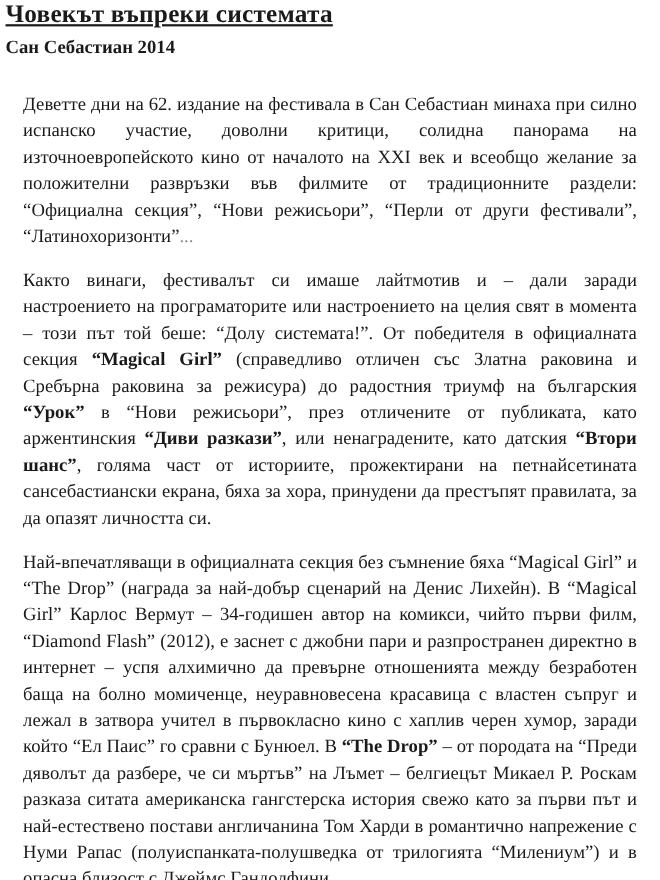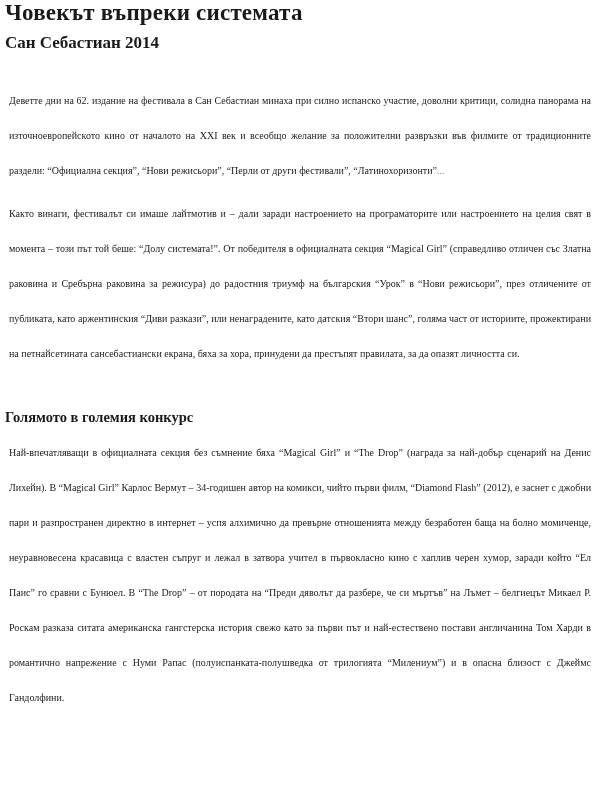--- a/index.html
+++ b/index.html
@@ -4,44 +4,43 @@
 <style>
   html, body { margin: 0; padding: 0; background: #ffffff; }
   body {
     width: 600px; height: 800px; overflow: hidden;
     font-family: "Liberation Serif", "DejaVu Serif", serif;
     color: #1a1a1a;
   }
   .page { padding: 0 5px 0 5px; box-sizing: border-box; width: 600px; }
   h1 {
     font-size: 23px; font-weight: bold; margin: 0; padding-top: 0px;
-    line-height: 26px; letter-spacing: 0.2px;
+    line-height: 26px; letter-spacing: 0.2px; text-decoration: underline;
   }
   h2.sub {
     font-size: 17px; font-weight: bold; margin: 7px 0 0 0; line-height: 20px;
   }
   p {
-    font-size: 10px; line-height: 35px; margin: 4px; text-align: justify;
+    font-size: 17px; line-height: 24px; margin: 16px; text-align: justify;
   }
   p.first { margin-top: 30px; }
   p.second { margin-top: 8px; }
   h3 {
     font-size: 14.5px; font-weight: bold; margin: 36px 0 0 0; line-height: 20px;
   }
   p.third { margin-top: 8px; }
-  b { font-weight: normal; }
+  b { font-weight: bold; }
   .ellipsis { color: #8a8a8a; }
 </style>
 </head>
 <body>
 
 <div class="page">
   <h1>Човекът въпреки системата</h1>
   <h2 class="sub">Сан Себастиан 2014</h2>
 
   <p class="first"><span>Деветте дни на 62. издание на фестивала в Сан Себастиан минаха при силно испанско участие, доволни критици, солидна панорама на източноевропейското кино от началото на XXI век и всеобщо желание за положителни развръзки във филмите от традиционните раздели: “Официална секция”, “Нови режисьори”, “Перли от други фестивали”, “Латинохоризонти”</span><span class="ellipsis">...</span></p>
 
   <p class="second"><span>Както винаги, фестивалът си имаше лайтмотив и – дали заради настроението на програматорите или настроението на целия свят в момента – този път той беше: “Долу системата!”. От победителя в официалната секция </span><b>“Magical Girl”</b><span> (справедливо отличен със Златна раковина и Сребърна раковина за режисура) до радостния триумф на българския </span><b>“Урок”</b><span> в “Нови режисьори”, през отличените от публиката, като аржентинския </span><b>“Диви разкази”</b><span>, или ненаградените, като датския </span><b>“Втори шанс”</b><span>, голяма част от историите, прожектирани на петнайсетината сансебастиански екрана, бяха за хора, принудени да престъпят правилата, за да опазят личността си.</span></p>
 
-  <h3>Голямото в големия конкурс</h3>
 
   <p class="third"><span>Най-впечатляващи в официалната секция без съмнение бяха “Magical Girl” и “The Drop” (награда за най-добър сценарий на Денис Лихейн). В “Magical Girl” Карлос Вермут – 34-годишен автор на комикси, чийто първи филм, “Diamond Flash” (2012), е заснет с джобни пари и разпространен директно в интернет – успя алхимично да превърне отношенията между безработен баща на болно момиченце, неуравновесена красавица с властен съпруг и лежал в затвора учител в първокласно кино с хаплив черен хумор, заради който “Ел Паис” го сравни с Бунюел. В </span><b>“The Drop”</b><span> – от породата на “Преди дяволът да разбере, че си мъртъв” на Лъмет – белгиецът Микаел Р. Роскам разказа ситата американска гангстерска история свежо като за първи път и най-естествено постави англичанина Том Харди в романтично напрежение с Нуми Рапас (полуиспанката-полушведка от трилогията “Милениум”) и в опасна близост с Джеймс Гандолфини.</span></p>
 </div>
 
 </body></html>

